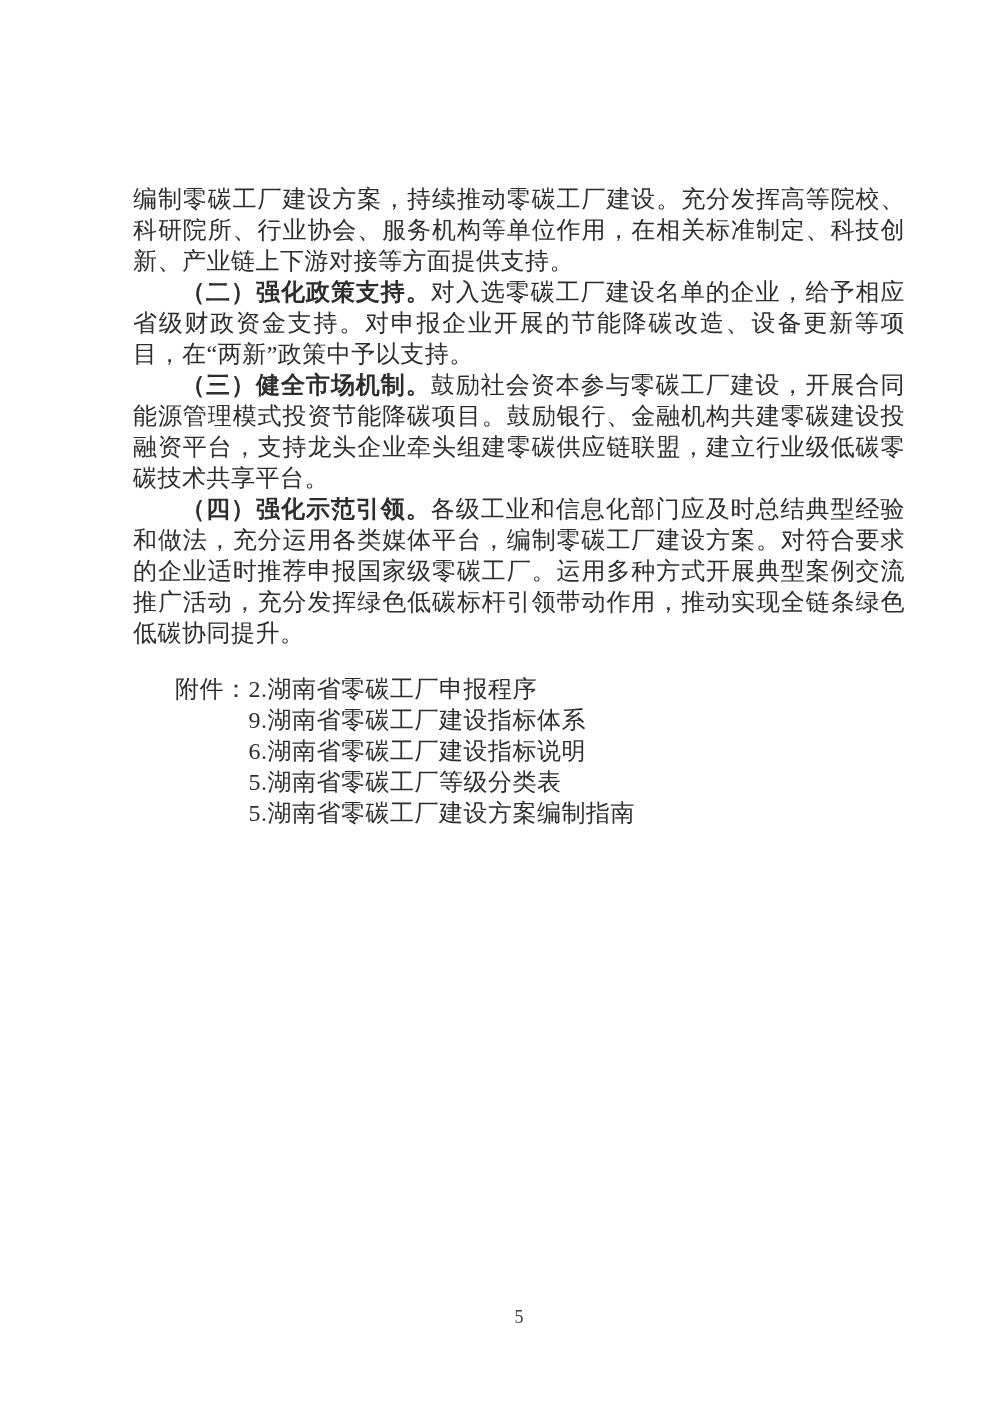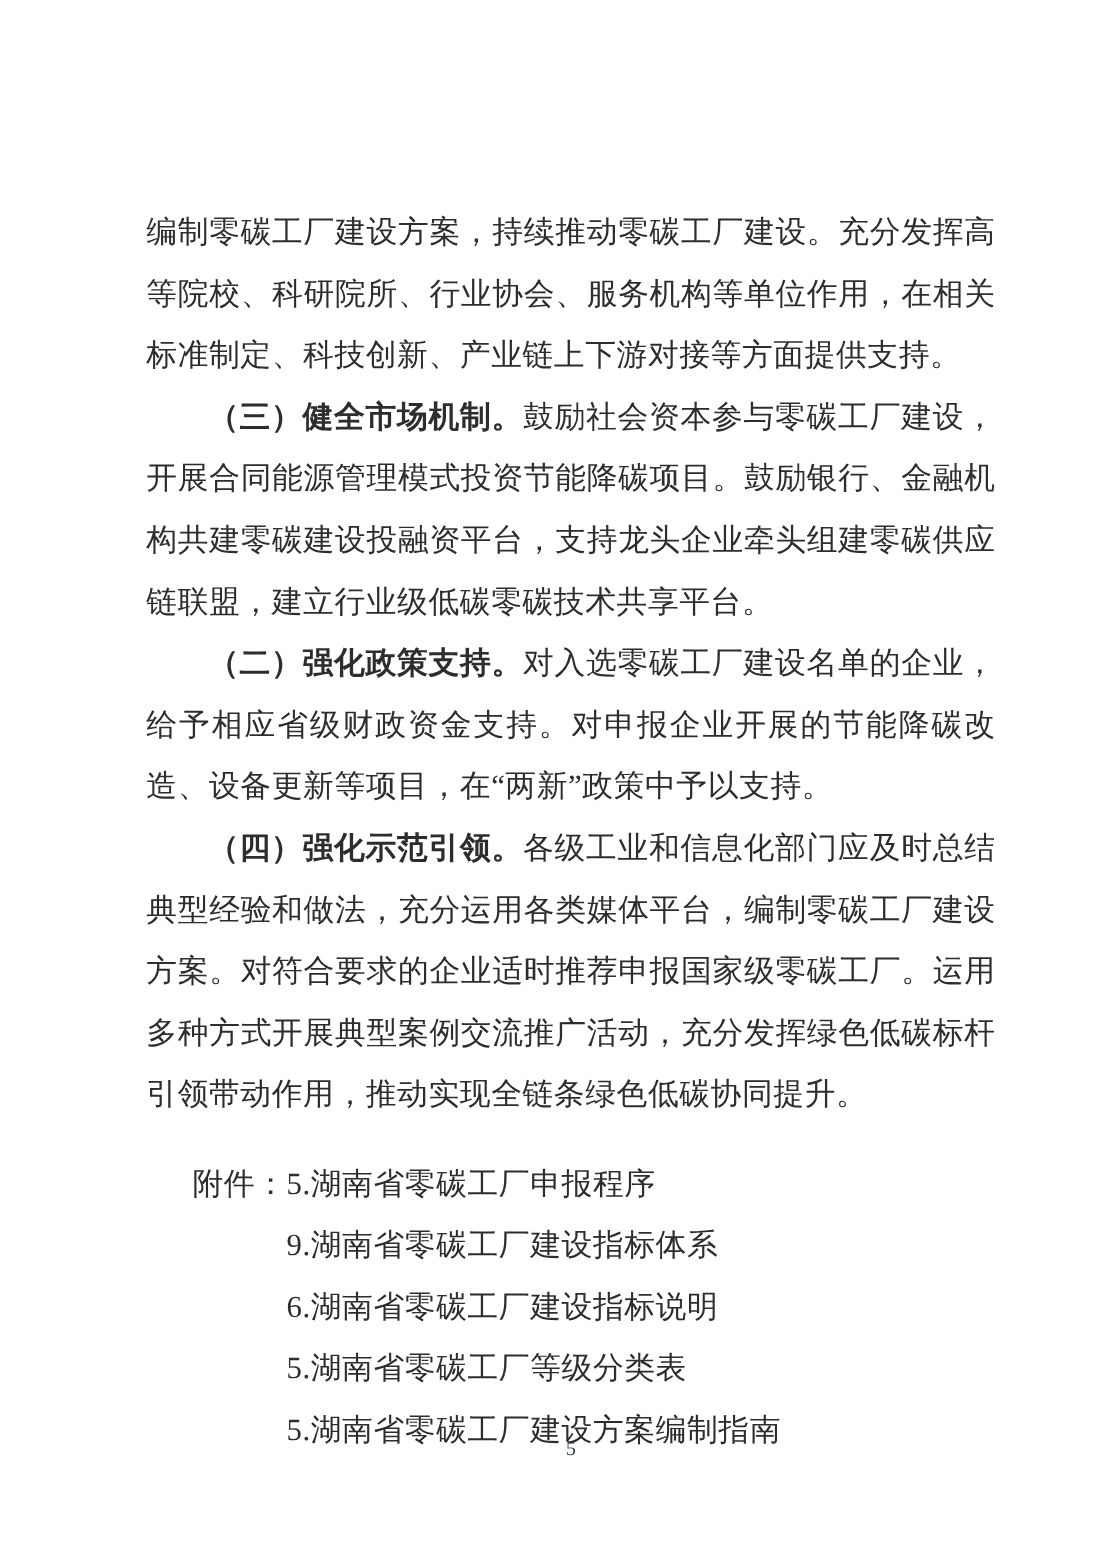--- a/index.html
+++ b/index.html
@@ -18,22 +18,22 @@
     position: absolute;
     inset: 0;
     background: #ffffff;
   }
   .content {
     position: absolute;
     left: 133px;
     top: 184px;
     width: 772px;
     color: #2d2d2d;
-    font-size: 28px;
-    line-height: 56px;
+    font-size: 24px;
+    line-height: 31px;
     letter-spacing: 0.5px;
   }
   .para {
     margin: 0;
     text-align: justify;
     text-justify: inter-ideograph;
   }
   .para.indent {
     text-indent: 2em;
   }
@@ -68,30 +68,30 @@
   }
 </style>
 </head>
 <body>
 
 <div class="page">
   <main class="content">
 
     <p class="para"><b class="lead"></b><span>编制零碳工厂建设方案，持续推动零碳工厂建设。充分发挥高等院校、科研院所、行业协会、服务机构等单位作用，在相关标准制定、科技创新、产业链上下游对接等方面提供支持。</span></p>
 
+    <p class="para indent"><b class="lead">（二）强化政策支持。</b><span>对入选零碳工厂建设名单的企业，给予相应省级财政资金支持。对申报企业开展的节能降碳改造、设备更新等项目，在“两新”政策中予以支持。</span></p>
+
     <p class="para indent"><b class="lead">（三）健全市场机制。</b><span>鼓励社会资本参与零碳工厂建设，开展合同能源管理模式投资节能降碳项目。鼓励银行、金融机构共建零碳建设投融资平台，支持龙头企业牵头组建零碳供应链联盟，建立行业级低碳零碳技术共享平台。</span></p>
-
-    <p class="para indent"><b class="lead">（二）强化政策支持。</b><span>对入选零碳工厂建设名单的企业，给予相应省级财政资金支持。对申报企业开展的节能降碳改造、设备更新等项目，在“两新”政策中予以支持。</span></p>
 
     <p class="para indent"><b class="lead">（四）强化示范引领。</b><span>各级工业和信息化部门应及时总结典型经验和做法，充分运用各类媒体平台，编制零碳工厂建设方案。对符合要求的企业适时推荐申报国家级零碳工厂。运用多种方式开展典型案例交流推广活动，充分发挥绿色低碳标杆引领带动作用，推动实现全链条绿色低碳协同提升。</span></p>
 
     <div class="attachments">
       <span class="att-label">附件：</span>
       <div class="att-list">
-        <div class="att-item">5.湖南省零碳工厂申报程序</div>
+        <div class="att-item">2.湖南省零碳工厂申报程序</div>
         <div class="att-item">9.湖南省零碳工厂建设指标体系</div>
         <div class="att-item">6.湖南省零碳工厂建设指标说明</div>
         <div class="att-item">5.湖南省零碳工厂等级分类表</div>
         <div class="att-item">5.湖南省零碳工厂建设方案编制指南</div>
       </div>
     </div>
 
   </main>
 
   <footer class="page-number">5</footer>

